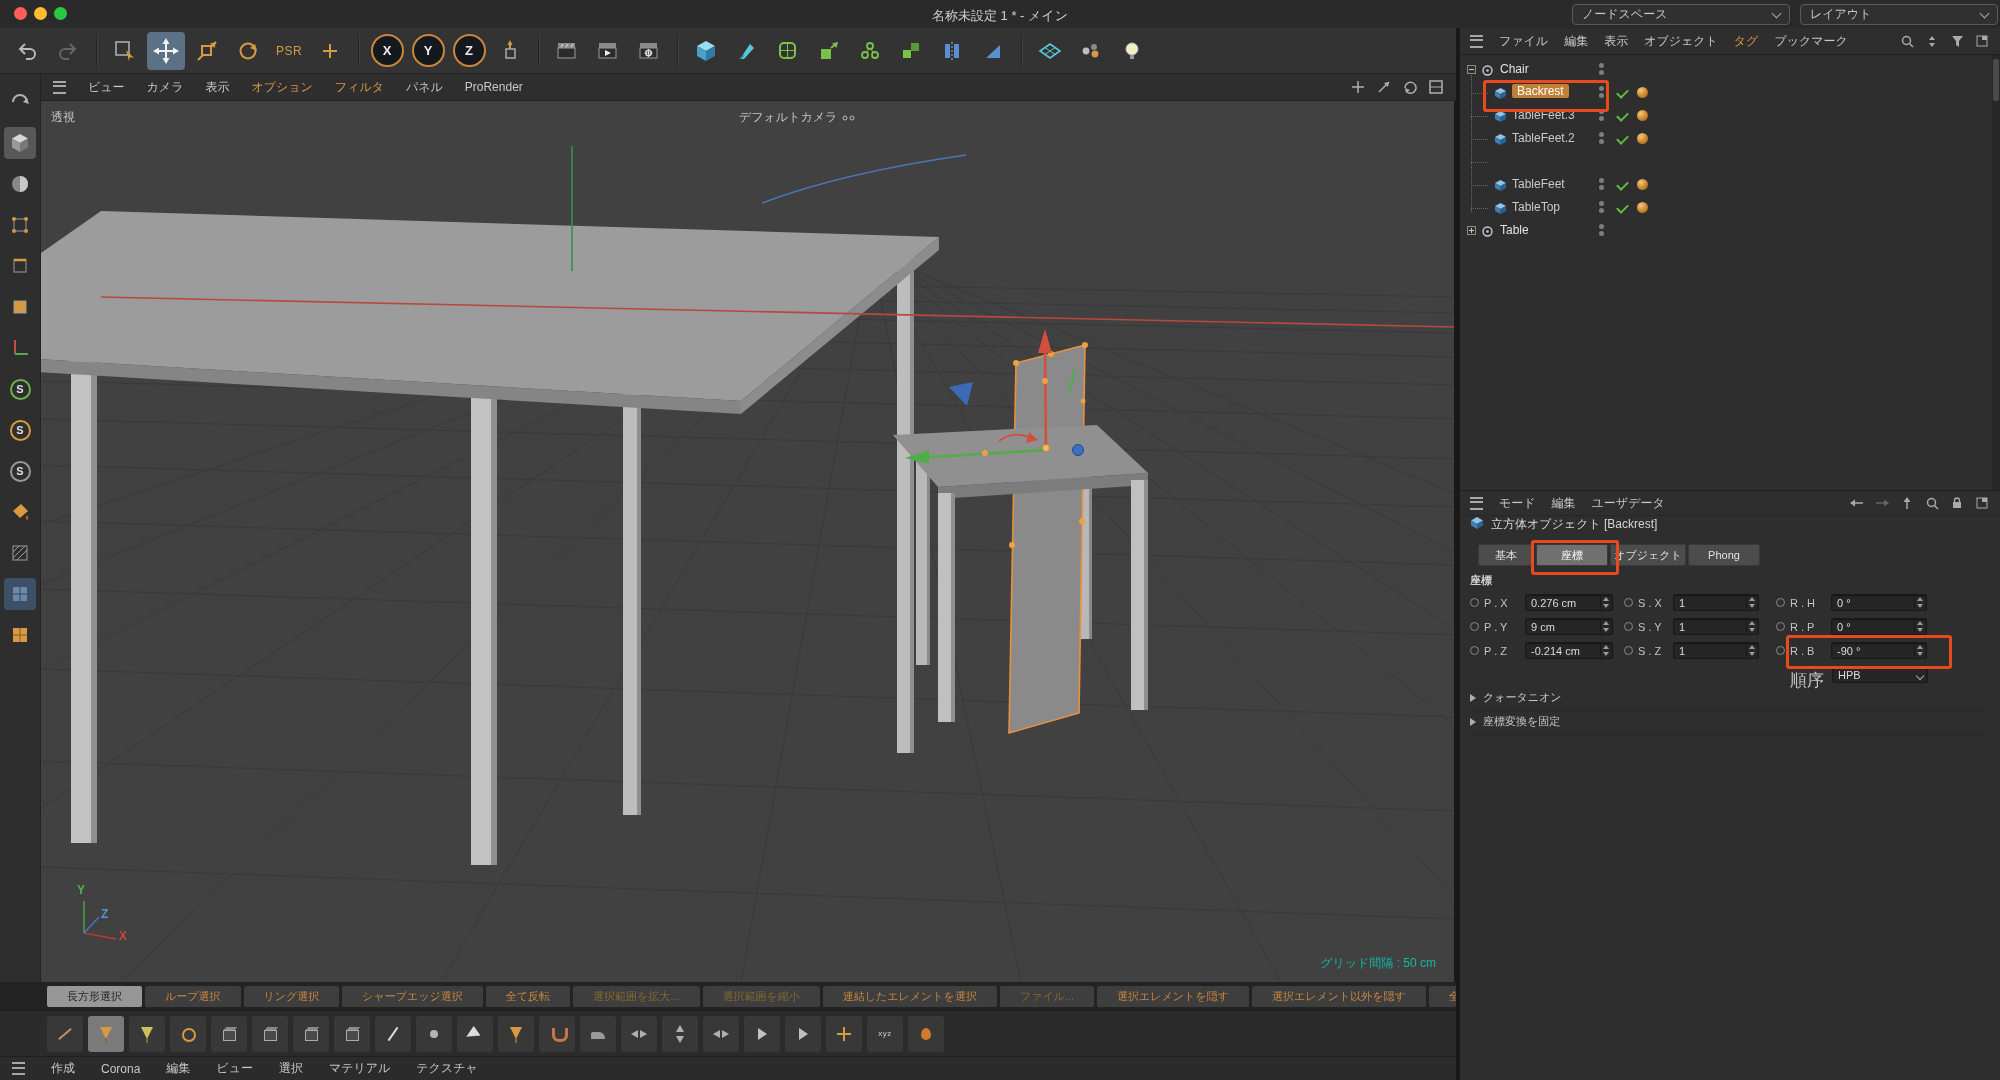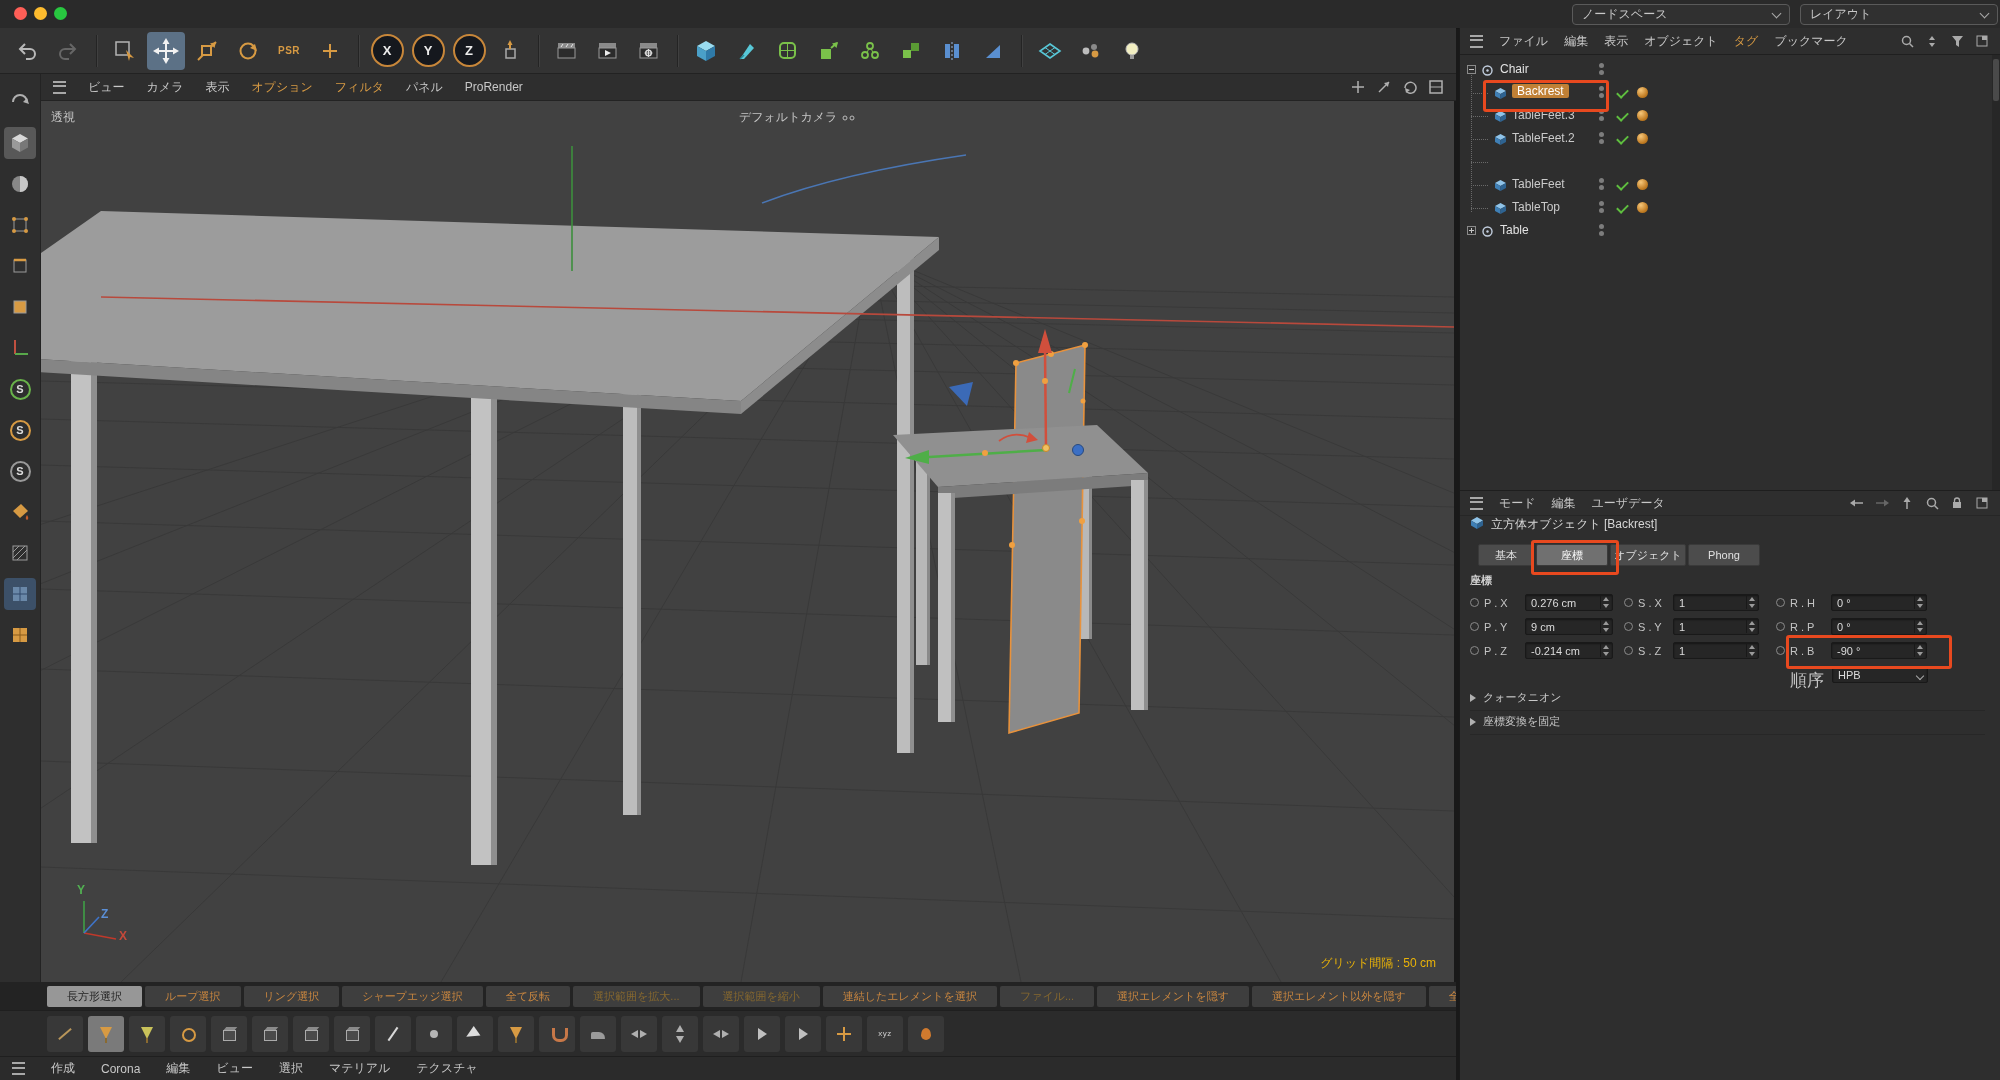--- a/index.html
+++ b/index.html
@@ -10,21 +10,21 @@
   .tb-title{position:absolute;left:0;right:0;top:7px;text-align:center;font-size:13px;color:#cfcfcf}
   .tb-sel{position:absolute;top:4px;height:19px;border:1px solid #5a5a5a;border-radius:4px;background:#303030;color:#c8c8c8;font-size:12px;display:flex;align-items:center;justify-content:space-between;padding:0 9px}
   .cvd{width:6px;height:6px;border-right:1.5px solid #aaa;border-bottom:1.5px solid #aaa;transform:rotate(45deg);margin-top:-3px}
   
   .left-region{position:absolute;left:0;top:28px;width:1456px;height:1052px}
   .main-toolbar{position:absolute;left:0;top:0;width:1456px;height:46px;background:#333333;border-bottom:1px solid #222;display:flex;align-items:center;padding:0 8px;gap:3px;box-sizing:border-box;overflow:hidden}
   .tbi{width:38px;height:38px;display:flex;align-items:center;justify-content:center;border-radius:4px;flex:0 0 auto}
   .tbi.active{background:#5c7186}
   .tsep{width:1px;height:32px;background:#242424;box-shadow:1px 0 0 #404040;margin:0 6px;flex:0 0 auto}
   .axis-lock{width:29px;height:29px;border-radius:50%;background:#15181e;border:2px solid #c8873a;color:#ececec;font-size:13px;font-weight:bold;display:flex;align-items:center;justify-content:center}
-  .psr{color:#d79a43;font-size:10px;font-weight:bold;letter-spacing:.5px}
+  .psr{color:#d79a43;font-size:12px;font-weight:normal;letter-spacing:.5px}
   
   .left-rail{position:absolute;left:0;top:46px;width:41px;height:908px;background:#2e2e2e;border-right:1px solid #232323;display:flex;flex-direction:column;align-items:center;padding-top:12px;gap:9px;box-sizing:border-box}
   .rli{width:32px;height:32px;display:flex;align-items:center;justify-content:center;border-radius:4px;flex:0 0 auto}
   .rli.active{background:#585858}
   .rli.active2{background:#3c5068}
   .sb{width:21px;height:21px;border-radius:50%;display:flex;align-items:center;justify-content:center;font-size:11px;font-weight:bold;color:#ddd;border:2px solid #999;box-sizing:border-box}
   .sb.g{border-color:#69b34a}.sb.o{border-color:#d79a43}
   
   .vp-menu{position:absolute;left:41px;top:46px;width:1415px;height:27px;background:#2e2e2e;border-bottom:1px solid #232323;display:flex;align-items:center;gap:22px;padding:0 12px;font-size:12px;box-sizing:border-box}
   .vp-menu .mi{color:#c8c8c8;white-space:nowrap}
@@ -115,20 +115,21 @@
   
   .ann{position:absolute;border:3px solid #e8491f;border-radius:3px;z-index:40;pointer-events:none}
 </style>
 </head>
 <body>
 
 <div class="titlebar">
   <span class="tl" style="left:14px;background:#ff5f57"></span>
   <span class="tl" style="left:34px;background:#febc2e"></span>
   <span class="tl" style="left:54px;background:#28c840"></span>
+  <div class="tb-title">名称未設定 1 * - メイン</div>
   <div class="tb-sel" style="left:1572px;width:198px">
     <span>ノードスペース</span>
       <span class="cvd"></span>
   </div>
   <div class="tb-sel" style="left:1800px;width:178px">
     <span>レイアウト</span>
       <span class="cvd"></span>
   </div>
 </div>
 
@@ -531,21 +532,21 @@
       </g>
     </svg>
     <span class="vp-label" style="left:10px;top:8px">透視</span>
     <span class="vp-label" style="left:698px;top:8px">
       <span>デフォルトカメラ</span>
       <svg width="14" height="10">
           <circle cx="3" cy="5" r="2" fill="none" stroke="#bbb"></circle>
           <circle cx="10" cy="5" r="2" fill="none" stroke="#bbb"></circle>
         </svg>
     </span>
-    <span class="vp-label" style="right:18px;bottom:10px;color:#eab308">グリッド間隔 : 50 cm</span>
+    <span class="vp-label" style="right:18px;bottom:10px;color:#14b8a6">グリッド間隔 : 50 cm</span>
     <span class="axis-lbl" style="left:36px;top:782px;color:#52b152">Y</span>
     <span class="axis-lbl" style="left:60px;top:806px;color:#5b8fd6">Z</span>
     <span class="axis-lbl" style="left:78px;top:828px;color:#c5493a">X</span>
   </div>
 
   <div class="command-row">
     <div class="cmd active">長方形選択</div>
     <div class="cmd">ループ選択</div>
     <div class="cmd">リング選択</div>
     <div class="cmd">シャープエッジ選択</div>

